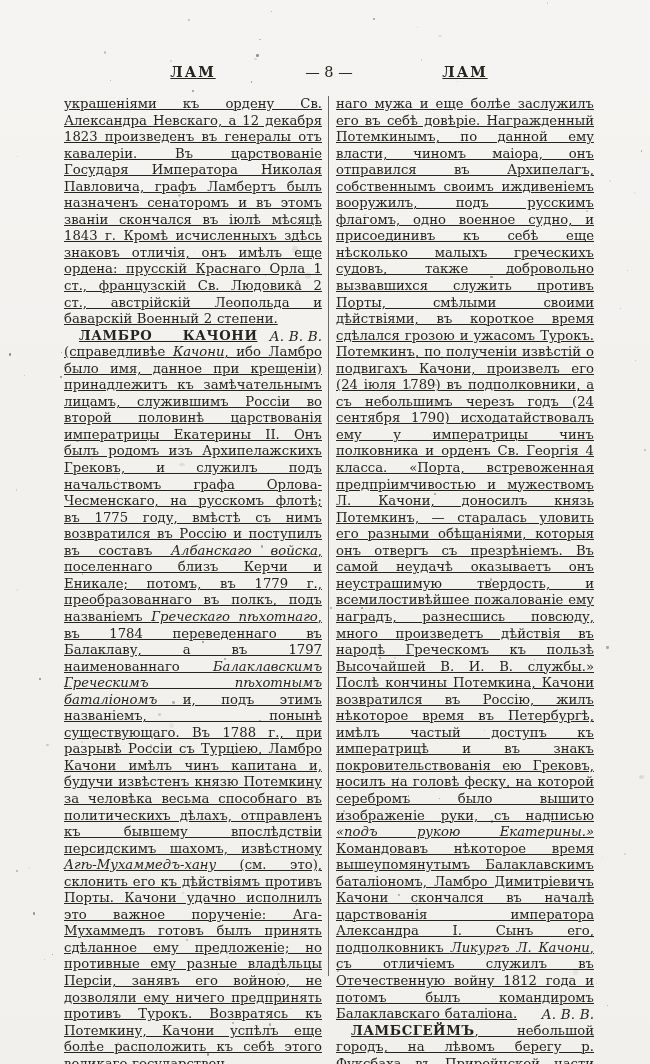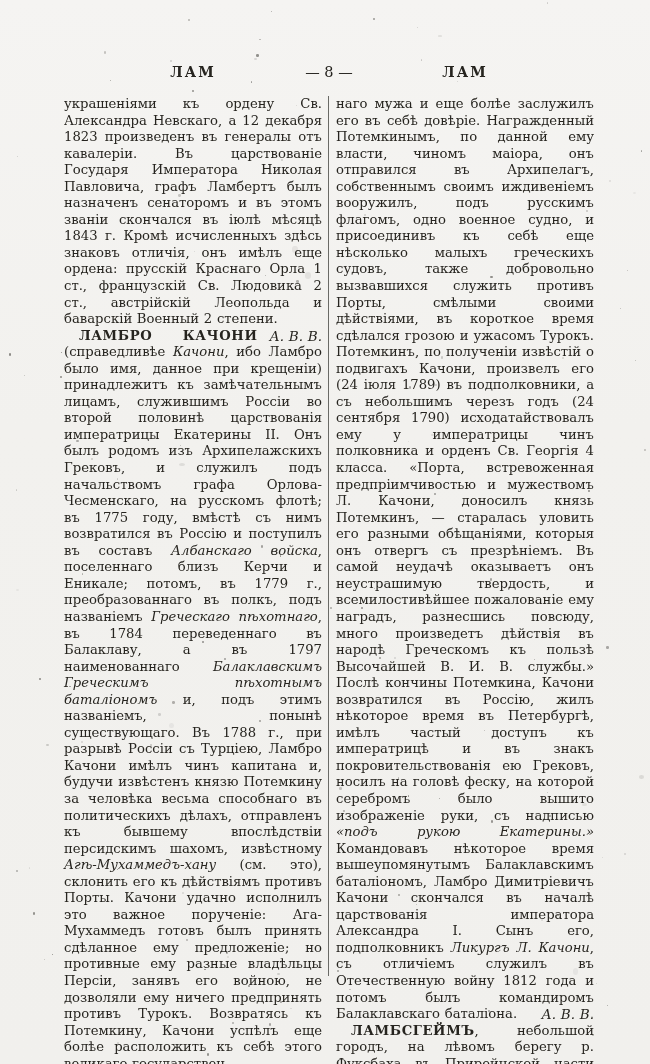--- a/index.html
+++ b/index.html
@@ -8,41 +8,41 @@
     width:650px;height:1064px;
     background:linear-gradient(180deg,#f5f4f2 0%,#f2f1ee 40%,#f1f0ed 100%);
     overflow:hidden;
     font-family:"DejaVu Serif", serif;
     color:#26241f;
   }
   .running-head{
     position:absolute;top:62px;height:20px;
     font-size:14px;line-height:20px;
   }
-  .rh-word{font-weight:bold;letter-spacing:2px;}
+  .rh-word{font-weight:bold;letter-spacing:2px;text-decoration:underline;}
   .rh-left{left:64px;width:258px;text-align:center;}
   .rh-right{left:336px;width:258px;text-align:center;}
   .rh-center{left:64px;width:530px;text-align:center;font-size:14.5px;}
   .columns{
     position:absolute;top:96px;left:64px;width:530px;
     display:flex;gap:14px;
   }
   .col{width:258px;}
   .divider{
     position:absolute;top:96px;left:328px;width:1px;height:880px;
     background:#6a6a66;
   }
   .para{
     margin:0;
     font-size:13.2px;line-height:16.55px;
     text-align:justify;
     word-spacing:0.5px;
   }
   .para.indent{text-indent:15px;}
-  .seg{font-style:normal;}
+  .seg{font-style:normal;text-decoration:underline;}
   .seg.italic{font-style:italic;}
   .seg.headword{font-weight:bold;letter-spacing:0.6px;}
   .sig{
     float:right;font-style:italic;margin-left:12px;
     font-size:13.5px;
   }
   .noise-layer{position:absolute;inset:0;pointer-events:none;}
   .speck{position:absolute;border-radius:50%;background:#3a3833;}
 </style>
 </head>

